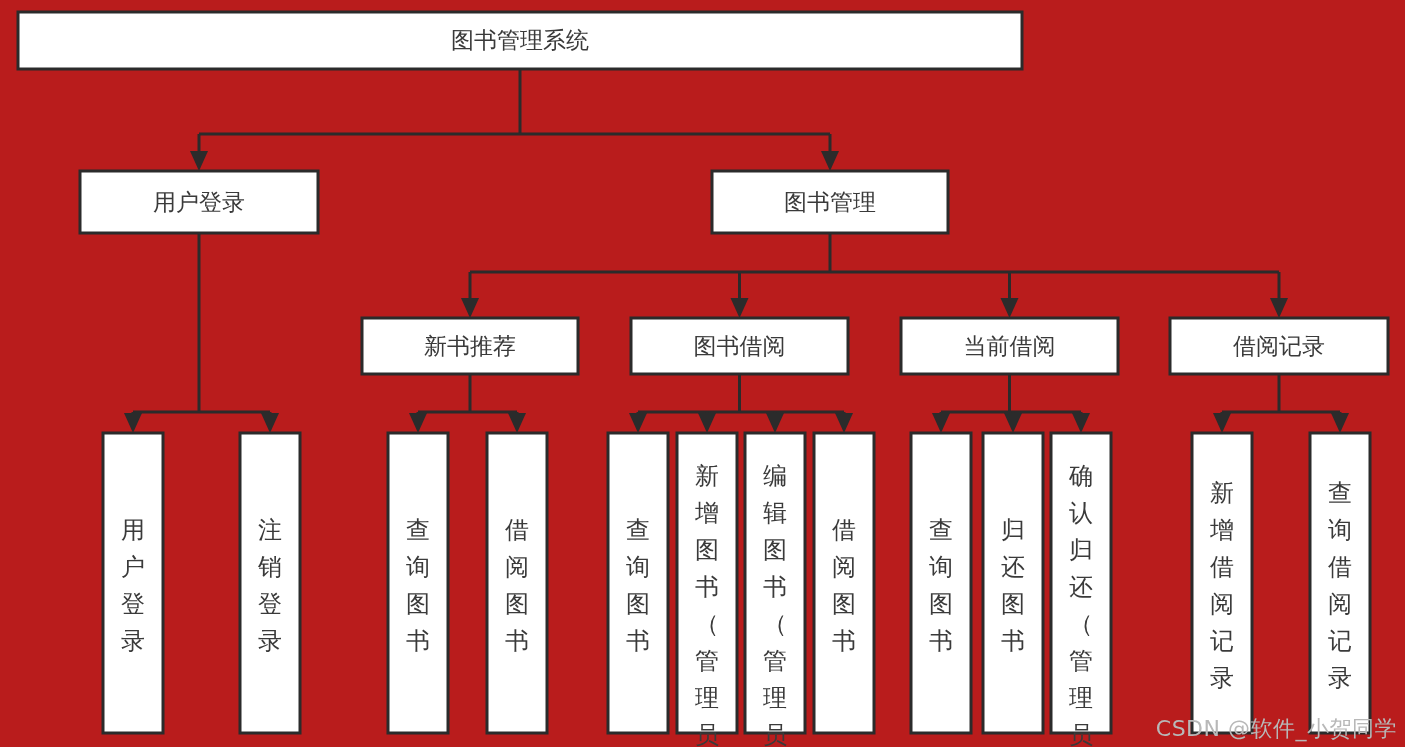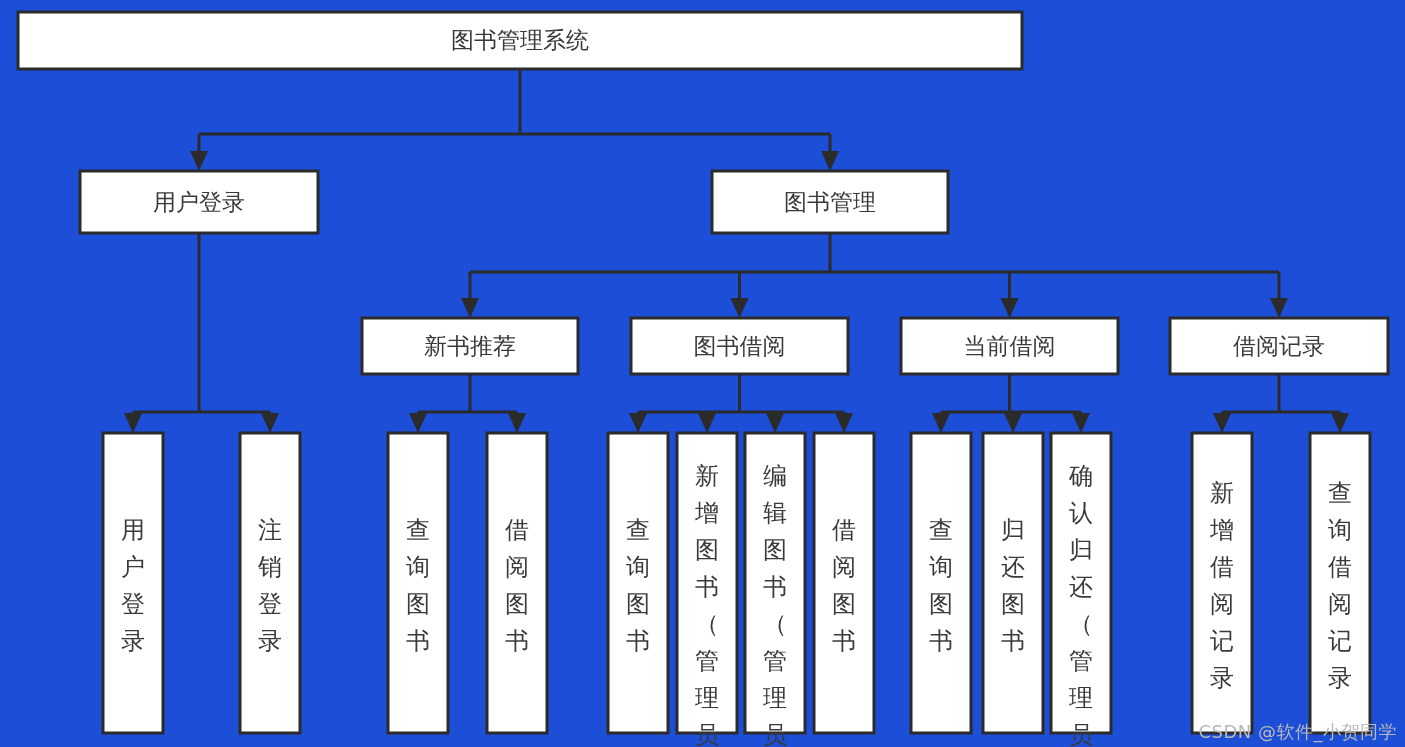--- a/index.html
+++ b/index.html
@@ -10,21 +10,21 @@
   body {
     width: 1405px;
     height: 747px;
     font-family: "DejaVu Sans", "Liberation Sans", sans-serif;
     overflow: hidden;
   }
   #stage {
     position: relative;
     width: 1405px;
     height: 747px;
-    background: #1d4ed8;
+    background: #b91c1c;
   }
   svg#diagram {
     position: absolute;
     left: 0;
     top: 0;
     width: 1405px;
     height: 747px;
     display: block;
   }
   .node-rect {
@@ -55,21 +55,21 @@
   }
   .arrow-head {
     fill: #2b2b2b;
     stroke: none;
   }
   .watermark {
     position: absolute;
     right: 8px;
     bottom: 3px;
     font-family: "DejaVu Sans", "Liberation Sans", sans-serif;
-    font-size: 18px;
+    font-size: 22px;
     color: #b8b8b8;
     white-space: nowrap;
     letter-spacing: 0.5px;
   }
 </style>
 </head>
 <body>
 
 <div id="stage">
 

